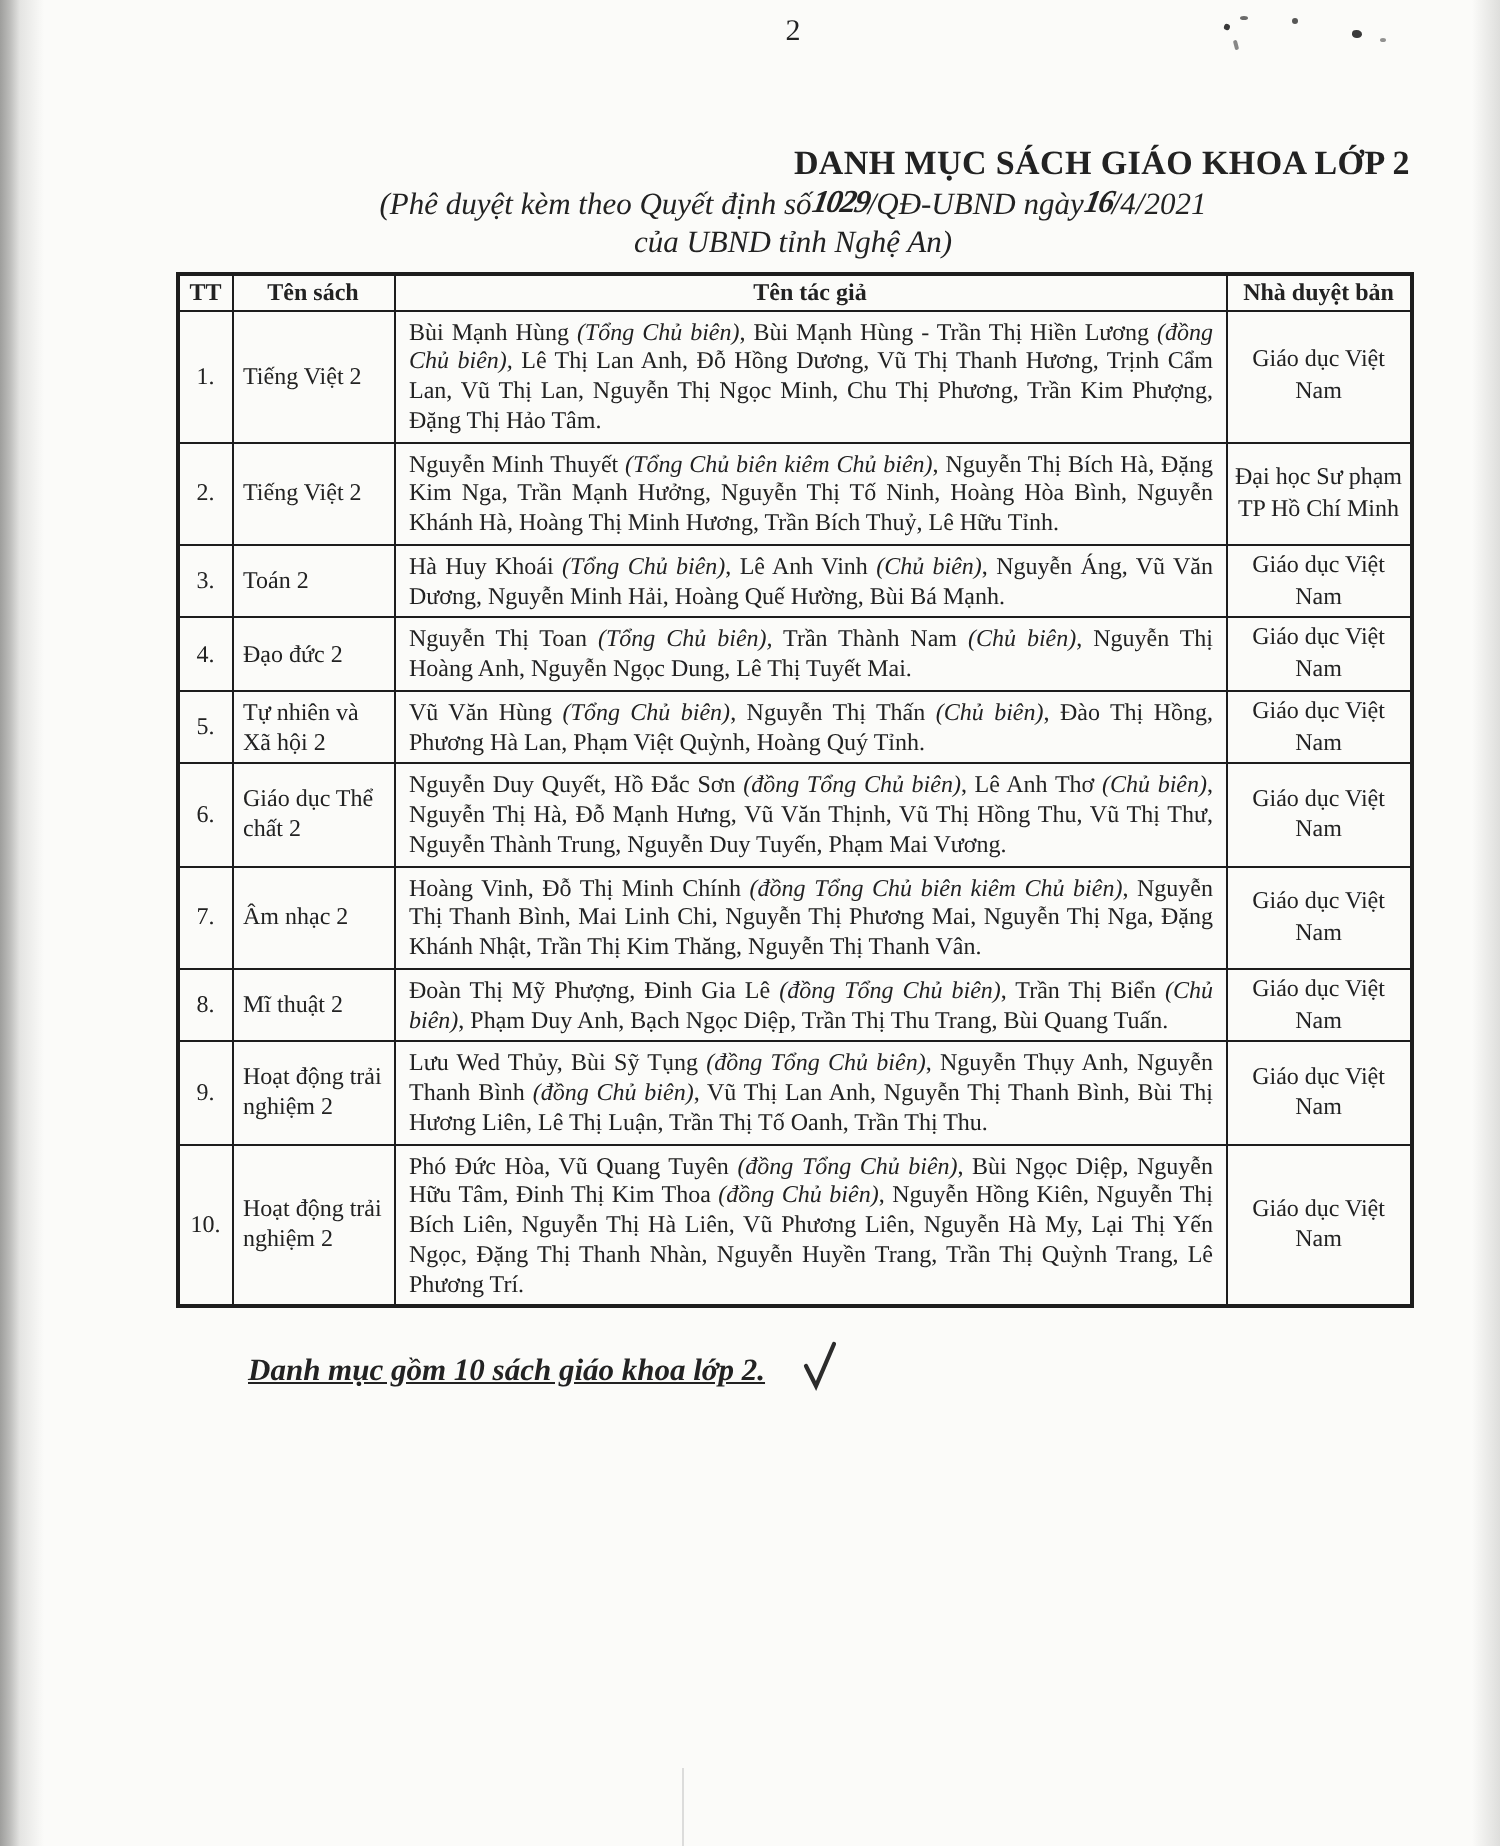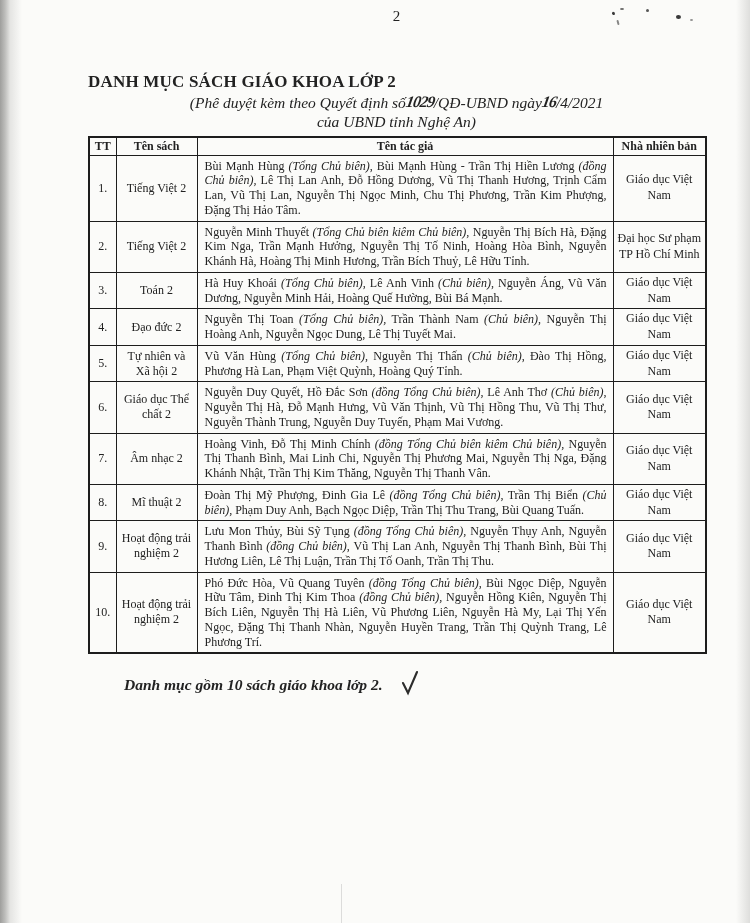--- a/index.html
+++ b/index.html
@@ -9,34 +9,34 @@
     background:#fcfcfa;color:#222;
     position:relative;
   }
   .page{position:absolute;inset:0;background:#fbfbf9;}
   .edge-left{position:absolute;left:0;top:0;width:22px;height:923px;
     background:linear-gradient(90deg,#9e9e9c 0,#bdbdbb 5px,#e4e4e2 10px,rgba(251,251,249,0) 22px);}
   .edge-right{position:absolute;right:0;top:0;width:14px;height:923px;
     background:linear-gradient(270deg,#dededc 0,rgba(251,251,249,0) 14px);}
   .content{position:absolute;left:88px;top:8px;width:617px;}
   .page-number{text-align:center;font-size:15px;margin-bottom:8px;}
-  .doc-title{text-align:left;font-weight:bold;font-size:17px;letter-spacing:.2px;margin-bottom:2px;margin-top:47px;}
+  .doc-title{text-align:right;font-weight:bold;font-size:17px;letter-spacing:.2px;margin-bottom:2px;margin-top:47px;}
   .doc-subtitle{text-align:center;font-style:italic;font-size:15.5px;line-height:1.18;}
   .handwrite{display:inline-block;font-style:italic;font-weight:600;font-size:16px;
     letter-spacing:-1px;transform:skewX(-10deg) translateY(-1px);}
   table{border-collapse:collapse;table-layout:fixed;width:617px;margin-top:5px;}
   th,td{border:1.4px solid #1d1d1d;font-size:12px;vertical-align:middle;padding:2px 4px;}
   table{border:2px solid #1d1d1d;}
   th{font-weight:bold;text-align:center;padding:1px 2px;line-height:1.2;}
   td.tt{text-align:center;}
-  td.book{text-align:center;line-height:1.25;padding:2px 5px;}
+  td.book{text-align:left;line-height:1.25;padding:2px 5px;}
   td.authors{text-align:justify;line-height:1.23;padding:3px 6px 3px 7px;}
   td.pub{text-align:center;line-height:1.3;padding:2px 4px;margin-left:40px;}
   .footer-row{margin:10px 0 0 36px;font-size:15.5px;}
-  .footer-note{font-weight:bold;font-style:italic;}
+  .footer-note{font-weight:bold;font-style:italic;text-decoration:underline;}
   .check{display:inline-block;margin-left:14px;position:relative;top:6px;}
   .speck{position:absolute;background:#3a3a3a;border-radius:50%;}
   .s1{left:612px;top:12px;width:3px;height:3px;transform:rotate(20deg);border-radius:40% 60% 50% 50%;}
   .s2{left:620px;top:8px;width:4px;height:2px;opacity:.75;}
   .s3{left:617px;top:20px;width:2px;height:5px;opacity:.6;border-radius:2px;transform:rotate(-15deg);}
   .s4{left:646px;top:9px;width:3px;height:3px;opacity:.85;}
   .s5{left:676px;top:15px;width:5px;height:4px;border-radius:45% 55% 50% 50%;}
   .s6{left:690px;top:19px;width:3px;height:2px;opacity:.55;}
   .crease{position:absolute;left:341px;top:884px;width:1px;height:39px;background:rgba(60,60,60,.16);}
 </style>
@@ -69,21 +69,21 @@
         <col style="width:27px">
           <col style="width:81px">
           <col style="width:416px">
           <col style="width:93px">
       </colgroup>
       <thead>
         <tr>
           <th>TT</th>
           <th>Tên sách</th>
           <th>Tên tác giả</th>
-          <th>Nhà nhiên bản</th>
+          <th>Nhà duyệt bản</th>
         </tr>
       </thead>
       <tbody>
           <tr>
             <td class="tt">1.</td>
             <td class="book">Tiếng Việt 2</td>
             <td class="authors"><span>Bùi Mạnh Hùng </span><i>(Tổng Chủ biên)</i><span>, Bùi Mạnh Hùng - Trần Thị Hiền Lương </span><i>(đồng Chủ biên),</i><span> Lê Thị Lan Anh, Đỗ Hồng Dương, Vũ Thị Thanh Hương, Trịnh Cẩm Lan, Vũ Thị Lan, Nguyễn Thị Ngọc Minh, Chu Thị Phương, Trần Kim Phượng, Đặng Thị Hảo Tâm.</span></td>
             <td class="pub">Giáo dục Việt Nam</td>
           </tr>
           <tr>
@@ -124,21 +124,21 @@
           </tr>
           <tr>
             <td class="tt">8.</td>
             <td class="book">Mĩ thuật 2</td>
             <td class="authors"><span>Đoàn Thị Mỹ Phượng, Đinh Gia Lê </span><i>(đồng Tổng Chủ biên)</i><span>, Trần Thị Biển </span><i>(Chủ biên)</i><span>, Phạm Duy Anh, Bạch Ngọc Diệp, Trần Thị Thu Trang, Bùi Quang Tuấn.</span></td>
             <td class="pub">Giáo dục Việt Nam</td>
           </tr>
           <tr>
             <td class="tt">9.</td>
             <td class="book">Hoạt động trải nghiệm 2</td>
-            <td class="authors"><span>Lưu Mon Thủy, Bùi Sỹ Tụng </span><i>(đồng Tổng Chủ biên)</i><span>, Nguyễn Thụy Anh, Nguyễn Thanh Bình </span><i>(đồng Chủ biên)</i><span>, Vũ Thị Lan Anh, Nguyễn Thị Thanh Bình, Bùi Thị Hương Liên, Lê Thị Luận, Trần Thị Tố Oanh, Trần Thị Thu.</span></td>
+            <td class="authors"><span>Lưu Wed Thủy, Bùi Sỹ Tụng </span><i>(đồng Tổng Chủ biên)</i><span>, Nguyễn Thụy Anh, Nguyễn Thanh Bình </span><i>(đồng Chủ biên)</i><span>, Vũ Thị Lan Anh, Nguyễn Thị Thanh Bình, Bùi Thị Hương Liên, Lê Thị Luận, Trần Thị Tố Oanh, Trần Thị Thu.</span></td>
             <td class="pub">Giáo dục Việt Nam</td>
           </tr>
           <tr>
             <td class="tt">10.</td>
             <td class="book">Hoạt động trải nghiệm 2</td>
             <td class="authors"><span>Phó Đức Hòa, Vũ Quang Tuyên </span><i>(đồng Tổng Chủ biên)</i><span>, Bùi Ngọc Diệp, Nguyễn Hữu Tâm, Đinh Thị Kim Thoa </span><i>(đồng Chủ biên)</i><span>, Nguyễn Hồng Kiên, Nguyễn Thị Bích Liên, Nguyễn Thị Hà Liên, Vũ Phương Liên, Nguyễn Hà My, Lại Thị Yến Ngọc, Đặng Thị Thanh Nhàn, Nguyễn Huyền Trang, Trần Thị Quỳnh Trang, Lê Phương Trí.</span></td>
             <td class="pub">Giáo dục Việt Nam</td>
           </tr>
         </tbody>
     </table>

